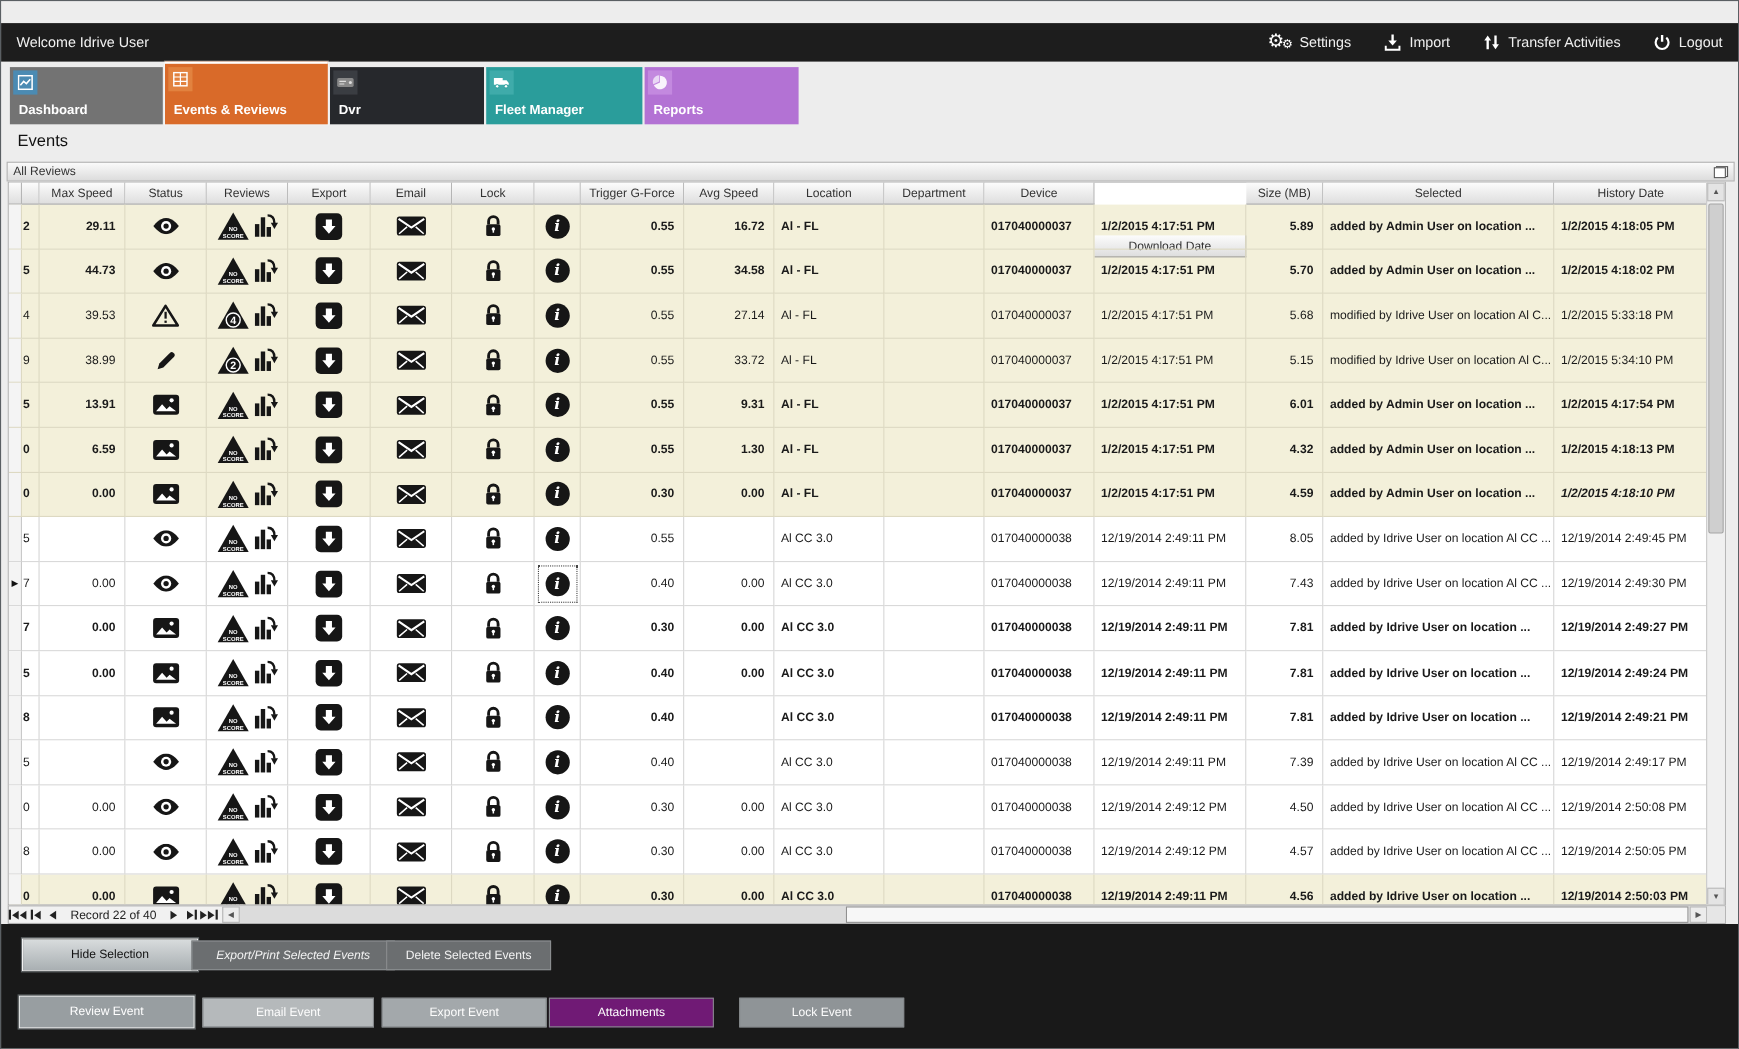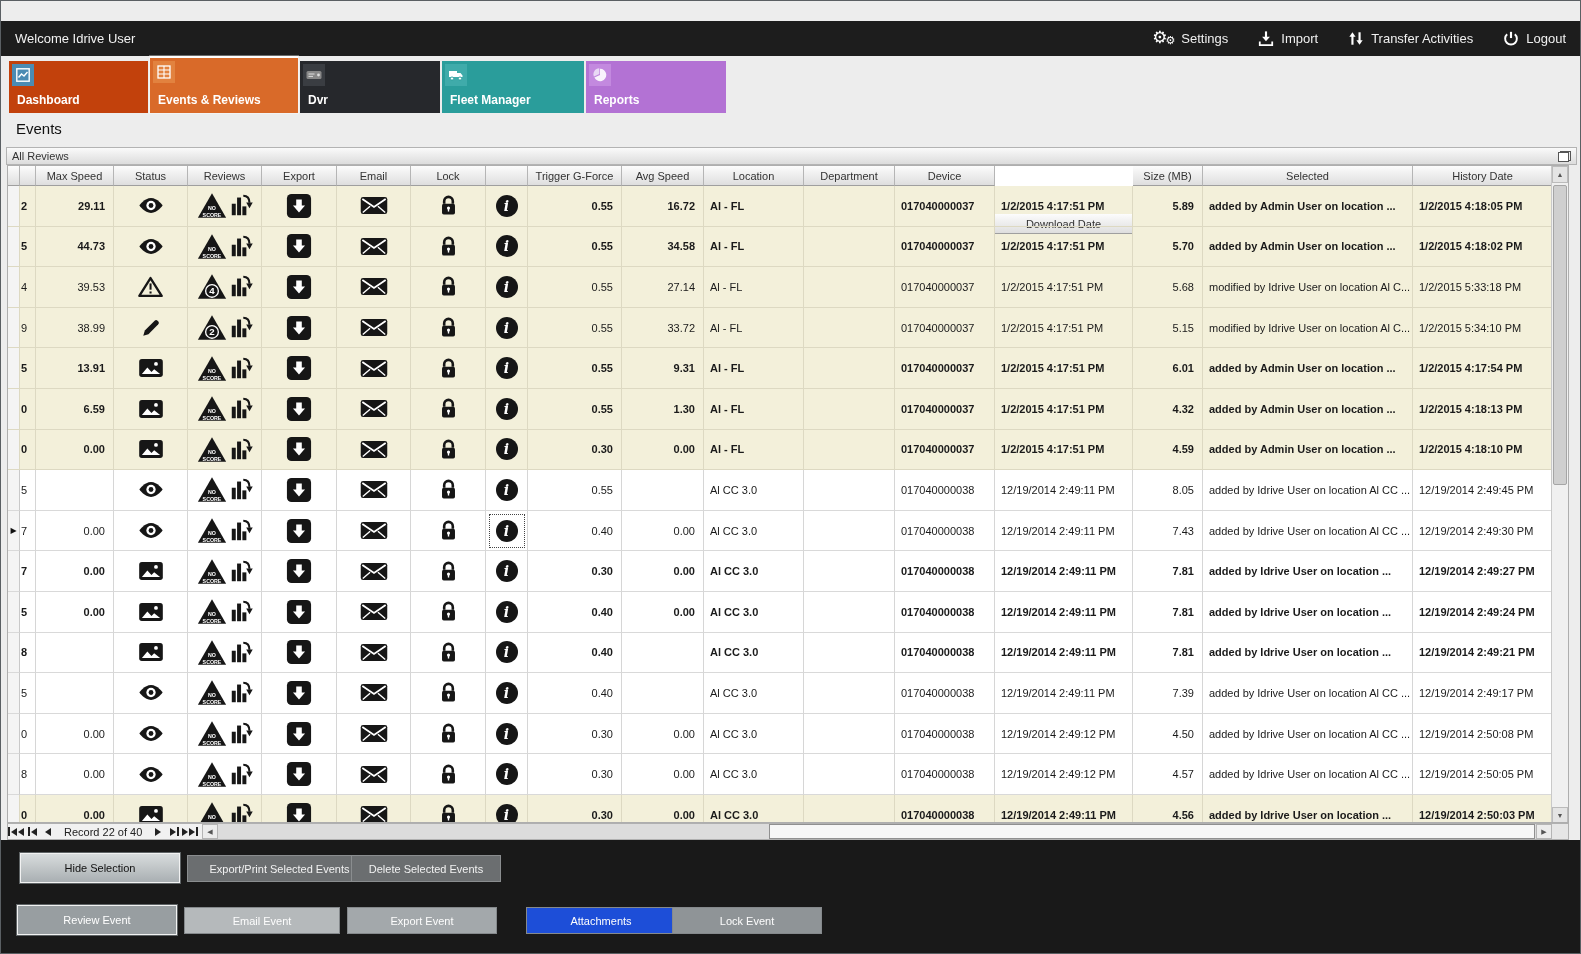--- a/index.html
+++ b/index.html
@@ -93,28 +93,28 @@
   .hs-thumb { position:absolute; top:0; left:42%; right:17px; height:15px; background:#f7f7f7; border:1px solid #909090; }
   .nav-corner { position:absolute; right:0; top:0; width:16px; height:15px; background:#e6e6e6; }
 
   
   .footer { position:absolute; top:839px; left:0; right:0; bottom:0; background:#191919; }
   .fbtn { position:absolute; display:flex; align-items:center; justify-content:center;
     font-size:11px; cursor:pointer; }
   .btn-hide { left:19px; top:13px; width:160px; height:30px; background:linear-gradient(#d8dcdd,#a9afb2);
     color:#111; border:1px solid #f2f2f2; outline:1px solid #5f6466; }
   .btn-dark { background:#6b6e70; color:#f2f2f2; border:1px solid #8a8d8f; height:27px; top:15px; }
-  .btn-export-print { left:186px; width:185px; }
+  .btn-export-print { left:173px; width:185px;font-style:italic; }
   .btn-delete { left:350px; width:150px; }
   .btn-review { left:16px; top:65px; width:160px; height:30px; background:#989ea1; color:#fff;
     border:1px solid #f2f2f2; outline:1px solid #5f6466; }
   .btn-gray { top:67px; height:27px; color:#fdfdfd; border:1px solid #85898c; }
   .btn-email { left:183px; width:156px; background:#b5b9bb; }
   .btn-exportev { left:346px; width:150px; background:#a3a8ab; }
-  .btn-attach { left:525px; width:150px; background:#1d4ed8; }
+  .btn-attach { left:498px; width:150px; background:#701a75; }
   .btn-lock { left:671px; width:150px; background:#8f9497; }
 
   svg { display:block; }
 </style>
 </head>
 <body>
 
 <div class="window">
 
 
@@ -155,21 +155,21 @@
               <path d="M9 1.5v7" stroke="#fff" stroke-width="2.4"></path>
               <path d="M4.7 4.2a6.6 6.6 0 1 0 8.6 0" fill="none" stroke="#fff" stroke-width="2.2"></path>
             </svg>
           </span>
         <span>Logout</span>
       </div>
     </div>
   </div>
 
   <div class="tabstrip">
-    <div class="tab" style="background: #c2410c; width: 139px;">
+    <div class="tab" style="background: #737373; width: 139px;">
       <span class="tab-iconbox" style="background: rgb(75, 139, 179);">
           <span>
             <svg width="14" height="14" viewBox="0 0 14 14">
               <rect x="0.8" y="0.8" width="12.4" height="12.4" fill="none" stroke="#fff" stroke-width="1.4"></rect>
               <path d="M2.5 9.5 L5.5 6 L8 8 L11.5 4" fill="none" stroke="#fff" stroke-width="1.4"></path>
             </svg>
           </span>
         </span>
       <span class="tab-label">Dashboard</span>
     </div>
@@ -735,21 +735,21 @@
             <span class="info-chip">i</span>
           </div>
           <div class="cell num" style="width: 94px;">0.30</div>
           <div class="cell num" style="width: 82px;">0.00</div>
           <div class="cell txt" style="width: 100px;">Al - FL</div>
           <div class="cell txt" style="width: 91px;"></div>
           <div class="cell txt" style="width: 100px;">017040000037</div>
           <div class="cell txt" style="width: 138px;">1/2/2015 4:17:51 PM</div>
           <div class="cell num" style="width: 70px;">4.59</div>
           <div class="cell txt" style="width: 210px;">added by Admin User on location ...</div>
-          <div class="cell txt" style="width: 140px;">1/2/2015 4:18:10 PM</div>
+          <div class="cell txt" style="width: 140px; font-style: italic;">1/2/2015 4:18:10 PM</div>
         </div>
         <div class="grow">
           <div class="cell ind" style="width: 12px;"></div>
           <div class="cell num" style="width: 16px;">5</div>
           <div class="cell num" style="width: 78px;"></div>
           <div class="cell center" style="width: 74px;">
             <span class="icn">
               <svg width="26" height="15" viewBox="0 0 28 16">
                 <path d="M14 0C7 0 1.5 8 1.5 8S7 16 14 16s12.5-8 12.5-8S21 0 14 0z" fill="#161616"></path>
                 <circle cx="14" cy="8" r="5" fill="#fff"></circle>

